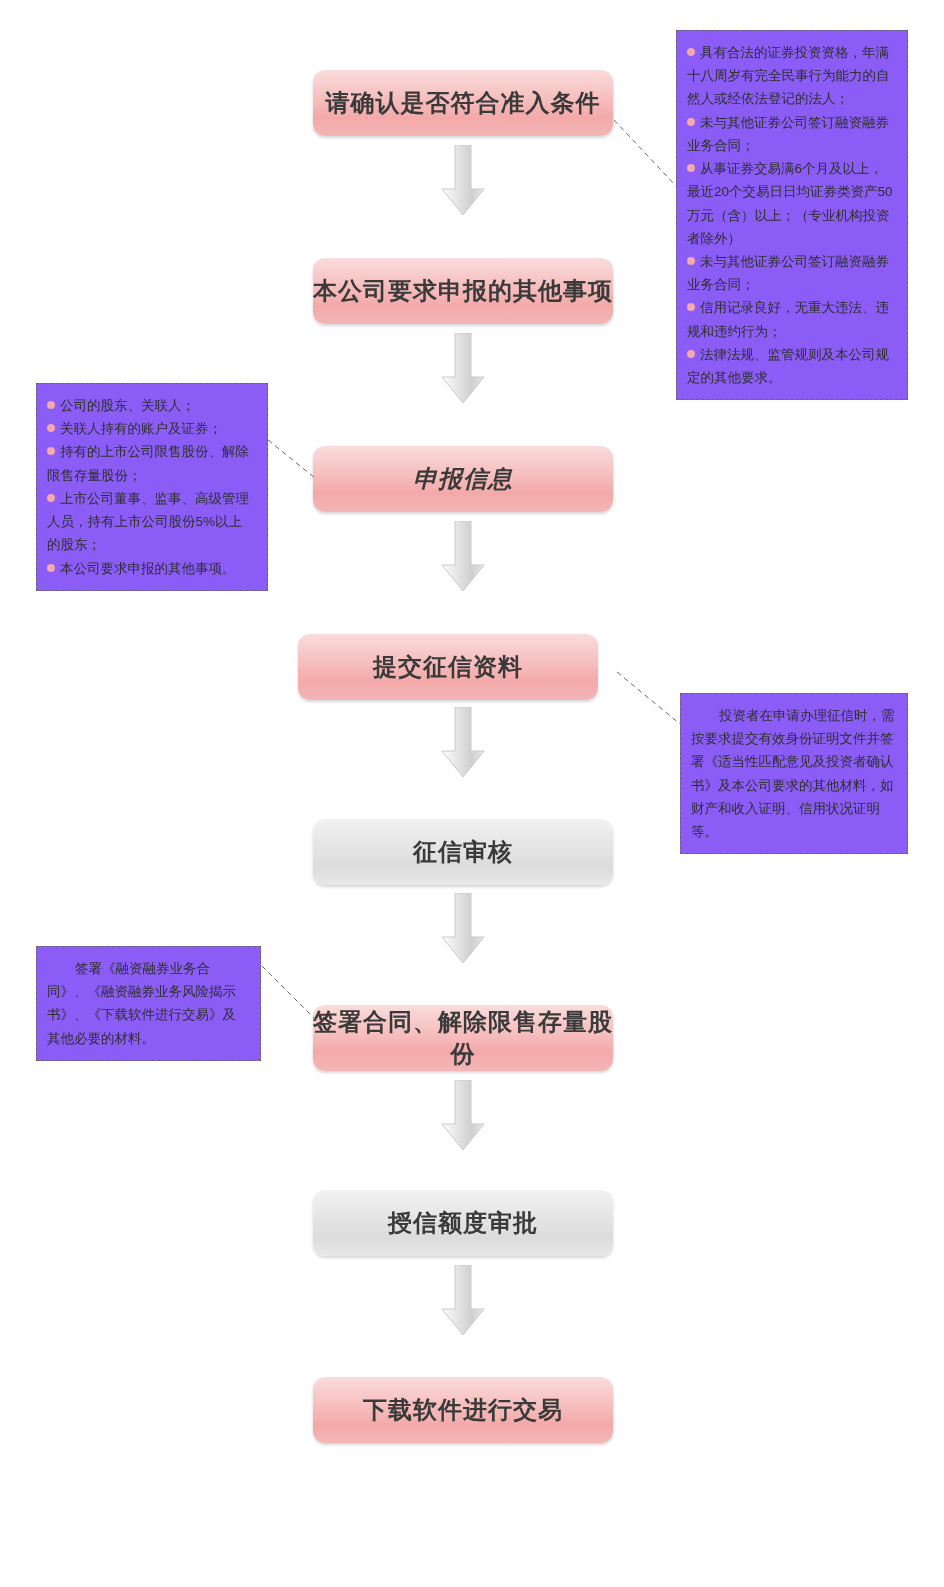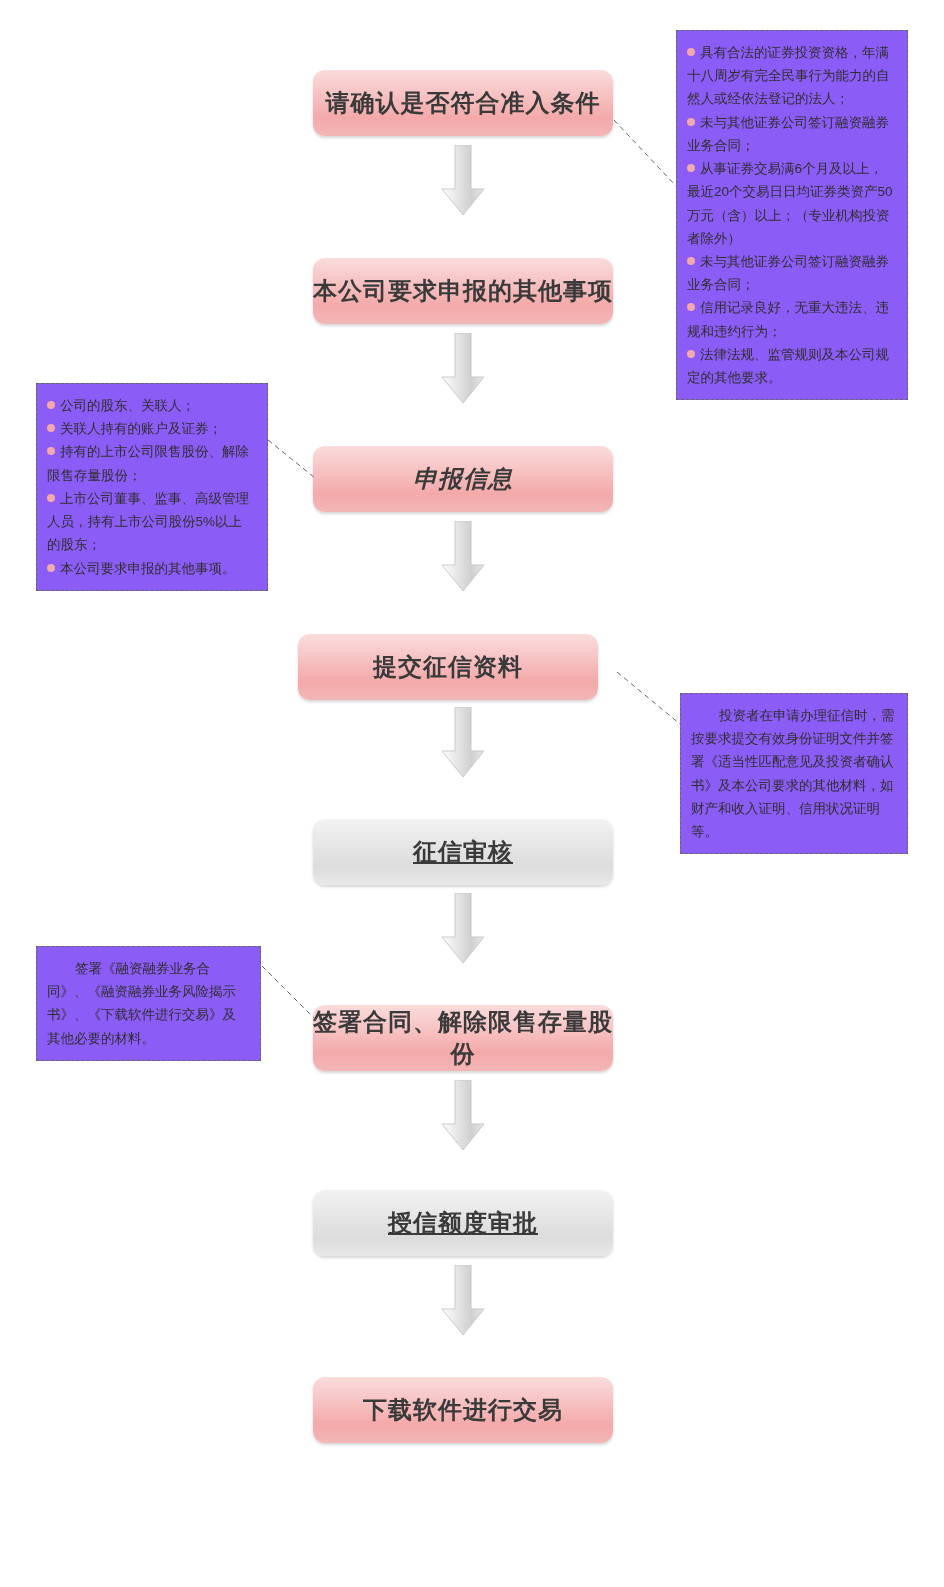--- a/index.html
+++ b/index.html
@@ -35,21 +35,20 @@
     text-align: center;
     box-shadow: 0 2px 3px rgba(0,0,0,0.16);
   }
   .node.pink {
     background: linear-gradient(180deg, #fadcdc 0%, #f6bdbd 45%, #f4a9a9 72%, #f3b6b6 100%);
     color: #3a3a3a;
   }
   .node.grey {
     background: linear-gradient(180deg, #f2f2f2 0%, #e4e4e4 45%, #dcdcdc 72%, #e8e8e8 100%);
     color: #3a3a3a;
-    text-decoration: underline;
   }
 
   
   .arrow {
     position: absolute;
     width: 46px;
     height: 72px;
   }
 
   

